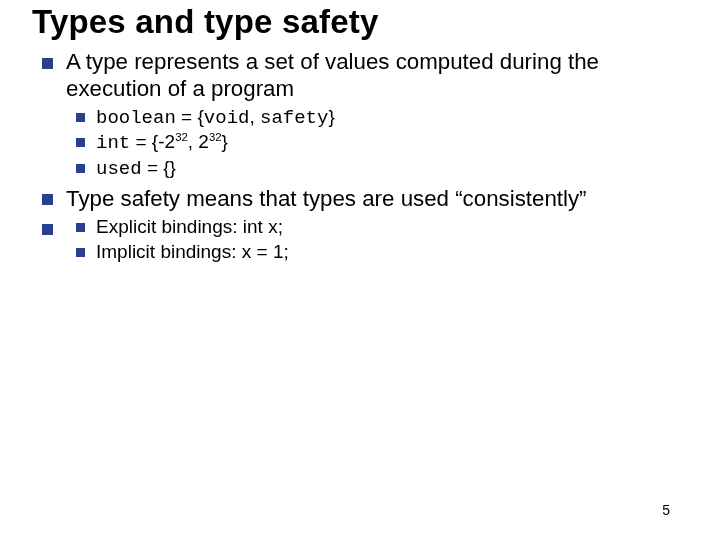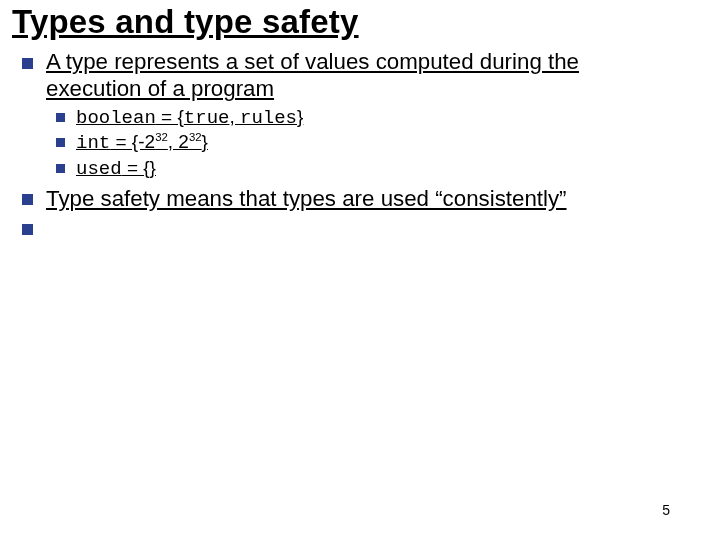--- a/index.html
+++ b/index.html
@@ -10,22 +10,21 @@
     background: #fff;
     font-family: Verdana, Geneva, sans-serif;
     color: #000;
     overflow: hidden;
   }
   .slide {
     position: relative;
     width: 680px;
     height: 540px;
     box-sizing: border-box;
-    padding: 4px 20px 0 12px;
-    text-decoration: underline;
+    padding: 4px 20px 0 32px;
   }
   .title {
     font-weight: 700;
     font-size: 33px;
     line-height: 1.1;
     margin: 0 0 8px 0;
     letter-spacing: 0.2px;
   }
   ul {
     list-style: none;
@@ -87,21 +86,24 @@
     color: #000;
   }
 </style>
 </head>
 <body>
 
 <div class="slide">
   <h1 class="title">Types and type safety</h1>
   <ul class="l1">
       <li><span>A type represents a set of values computed during the execution of a program</span><ul class="l2">
-          <li><span class="code">boolean</span> = {<span class="code">true</span>, <span class="code">rules</span>}</li>
+          <li><span class="code">boolean</span> = {<span class="code">void</span>, <span class="code">safety</span>}</li>
           <li><span class="code">int</span> = {-2<sup>32</sup>, 2<sup>32</sup>}</li>
           <li><span class="code">used</span> = {}</li>
         </ul></li>
       <li><span>Type safety means that types are used “consistently”</span></li>
-      <li></li>
+      <li><ul class="l2">
+          <li>Explicit bindings: int x;</li>
+          <li>Implicit bindings: x = 1;</li>
+        </ul></li>
     </ul>
   <div class="pagenum">5</div>
 </div>
 
 </body></html>

